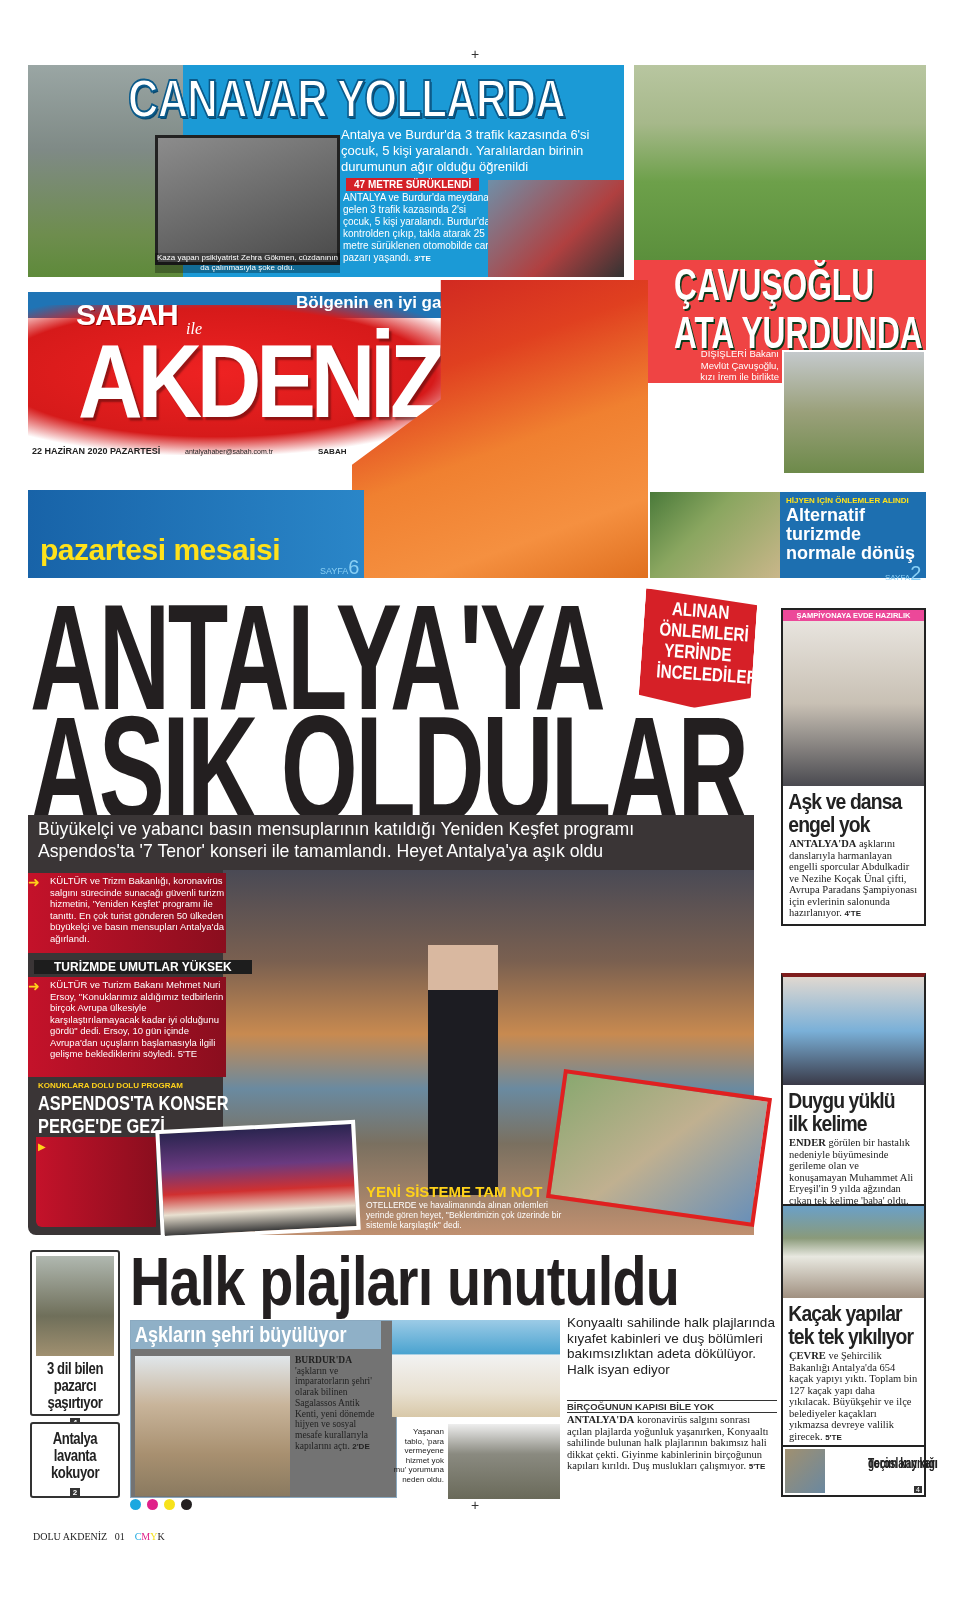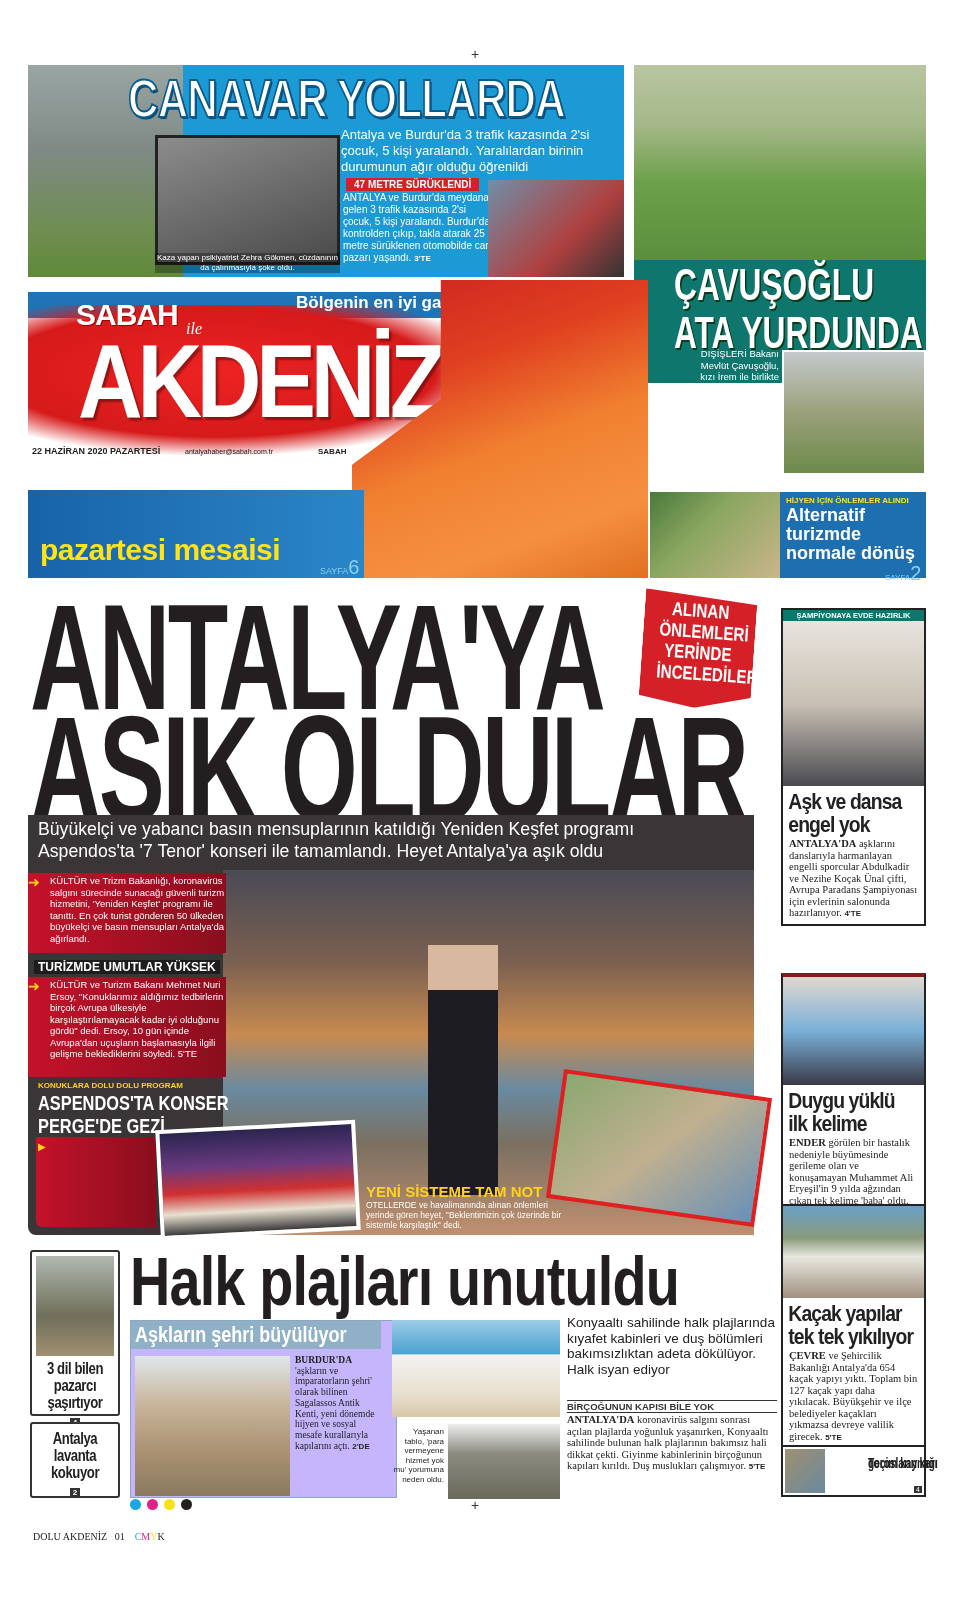--- a/index.html
+++ b/index.html
@@ -12,21 +12,21 @@
 #canavar{left:28px;top:65px;width:596px;height:212px;background:#1b9ad6;overflow:hidden}
 #canavar .woman{left:0;top:0;width:155px;height:212px;background:linear-gradient(180deg,#9aa6a4 0%,#7f8a86 40%,#6e8d4e 80%,#5e8a3a 100%)}
 #canavar .car{left:127px;top:70px;width:185px;height:130px;background:linear-gradient(160deg,#8c8c8c,#4a4a4a);border:3px solid #222}
 #canavar .caption{left:127px;top:188px;width:185px;font-size:8px;color:#fff;text-align:center;line-height:10px;background:rgba(0,0,0,.3)}
 #canavar h1{left:100px;top:2px;font-size:54px;color:#fff;letter-spacing:-1px;transform:scaleX(.78);-webkit-text-stroke:2px #0a5a8a;text-shadow:2px 2px 0 #0a4a70;white-space:nowrap}
 #canavar .deck{left:313px;top:62px;width:285px;font-size:13px;color:#fff;line-height:16px}
 #canavar .sub{left:318px;top:113px;background:#d42027;color:#fff;font-size:10px;font-weight:bold;padding:1px 8px}
 #canavar .body{left:315px;top:127px;width:150px;font-size:10px;color:#fff;line-height:12px}
 #canavar .amb{left:460px;top:115px;width:136px;height:97px;background:linear-gradient(135deg,#6f8fa8,#b04040 60%,#333)}
 
-#cavus{left:634px;top:65px;width:292px;height:318px;background:#0f766e}
+#cavus{left:634px;top:65px;width:292px;height:318px;background:#ef4444}
 #cavus .ph1{left:0;top:0;width:292px;height:195px;background:linear-gradient(180deg,#b8c6a0 0%,#a6b88a 30%,#6da04a 60%,#5b8f3c 100%)}
 #cavus h2{left:40px;top:196px;font-size:44px;color:#fff;white-space:nowrap;transform:scaleX(.72);line-height:48px;text-shadow:2px 2px 0 #0a3a1a}
 #cavus .body{left:60px;top:283px;width:85px;font-size:9.5px;color:#fff;line-height:11.5px;text-align:right}
 #cavus .ph2{left:148px;top:285px;width:144px;height:125px;background:linear-gradient(180deg,#c4c9cc,#9aa07a 50%,#6d8a4a);border:2px solid #fff}
 
 #mast{left:28px;top:290px;width:600px;height:150px}
 #mast .bar{left:0;top:2px;width:600px;height:26px;background:#1f74b5}
 #mast .slogan{left:268px;top:3px;color:#fff;font-weight:bold;font-size:17px;white-space:nowrap}
 #mast .map{left:0;top:15px;width:470px;height:150px;background:radial-gradient(ellipse at 40% 45%,#e22 0%,#d61a1a 55%,rgba(214,26,26,0) 72%)}
 #mast .sabah{left:48px;top:8px;color:#fff;font-size:30px;font-weight:bold;letter-spacing:-1px;text-shadow:1px 1px 0 #900}
@@ -56,47 +56,47 @@
 #badge{left:642px;top:592px;width:112px;height:116px;background:#d62027;clip-path:polygon(0 0,100% 8%,100% 88%,50% 100%,0 92%);transform:rotate(4deg)}
 #badge span{position:absolute;left:6px;top:8px;width:100px;color:#fff;font-weight:bold;font-size:19px;line-height:21px;text-align:center;transform:scaleX(.8);transform-origin:center top}
 
 #dark{left:28px;top:815px;width:726px;height:420px;background:#3a3536;border-radius:0 0 8px 8px}
 #dark .deck{left:10px;top:3px;color:#fff;font-size:19px;line-height:22px;white-space:nowrap;transform:scaleX(.93);transform-origin:left top}
 #dark .photo{left:195px;top:55px;width:531px;height:365px;background:linear-gradient(180deg,#4a4a55 0%,#7a6050 25%,#c88a50 45%,#6a8aa0 60%,#7a7060 75%,#c09070 100%)}
 #dark .man{left:400px;top:130px;width:70px;height:250px;background:linear-gradient(180deg,#d9b8a0 0,#d9b8a0 18%,#1c1c22 18%)}
 #dark .red1{left:0;top:58px;width:198px;height:80px;background:linear-gradient(90deg,#c4122a,#8a0e1e)}
 #dark .red1 p,#dark .red2 p{position:absolute;left:22px;top:2px;width:175px;color:#fff;font-size:9.5px;line-height:11.5px}
 #dark .arrow{left:0;width:22px;height:10px;color:#ffd21a;font-size:14px;line-height:10px}
-#dark .sub1{left:6px;top:145px;background:#1d1d1d;color:#fff;font-size:12px;font-weight:bold;padding:0 4px;white-space:nowrap}
+#dark .sub1{left:6px;top:145px;background:#1d1d1d;color:#fff;font-size:12px;font-weight:bold;padding:0 20px;white-space:nowrap}
 #dark .red2{left:0;top:162px;width:198px;height:100px;background:linear-gradient(90deg,#c4122a,#8a0e1e)}
 #dark .kick{left:10px;top:266px;color:#ffd21a;font-size:8px;font-weight:bold;white-space:nowrap}
 #dark .asp{left:10px;top:276px;color:#fff;font-size:21px;font-weight:bold;line-height:23px;white-space:nowrap;transform:scaleX(.78);transform-origin:left top}
 #dark .red3{left:8px;top:322px;width:120px;height:90px;background:linear-gradient(90deg,#c4122a,#8a0e1e);border-radius:0 0 0 6px}
 #dark .red3 p{position:absolute;left:14px;top:3px;width:104px;color:#fff;font-size:9.5px;line-height:11.5px}
 #dark .concert{left:130px;top:310px;width:200px;height:110px;background:linear-gradient(180deg,#2b2550,#6a3a80 35%,#d03030 60%,#e8e0d0 80%,#3a3a3a);border:4px solid #fff;transform:rotate(-3deg)}
 #dark .tour{left:526px;top:268px;width:210px;height:130px;background:linear-gradient(135deg,#8aa870,#c0b090 50%,#6a90b8);border:4px solid #e02020;transform:rotate(8deg)}
 #dark .ynt{left:338px;top:368px;color:#ffd21a;font-size:15px;font-weight:bold;white-space:nowrap}
 #dark .ynb{left:338px;top:385px;color:#fff;font-size:8.5px;line-height:10px;width:200px}
 
 #rcol{left:781px;top:608px;width:145px}
 .rbox{position:absolute;left:0;width:145px;border:2px solid #222;border-top:none}
-.rbox .kick{background:#0f766e;color:#fff;font-size:7.5px;font-weight:bold;text-align:center;padding:1px 0}
+.rbox .kick{background:#ec4899;color:#fff;font-size:7.5px;font-weight:bold;text-align:center;padding:1px 0}
 .rbox .ph{height:165px}
 .rbox h3{font-size:22px;font-weight:bold;line-height:23px;letter-spacing:-1px;padding:4px 6px 0;transform:scaleX(.88);transform-origin:left top;white-space:nowrap}
 .rbox p{font-family:"Liberation Serif",serif;font-size:10.5px;line-height:11.5px;padding:2px 6px 4px;color:#222}
 .rbox p b{font-weight:bold}
 .pref{font-family:"Liberation Sans",sans-serif;font-size:8px;font-weight:bold}
 
 #halk{left:130px;top:1246px;font-size:68px;font-weight:bold;color:#231f20;white-space:nowrap;transform:scaleX(.82);transform-origin:left top;letter-spacing:-1px;line-height:70px}
 #lcol{left:30px;top:1250px;width:90px}
 .lbox{position:absolute;left:0;width:90px;border:2px solid #333;border-radius:3px;text-align:center;background:#fff}
 .lbox .ph{height:100px;margin:4px;background:linear-gradient(180deg,#b0b8b0,#6f6f5a 60%,#a09070)}
 .lbox h4{font-size:16px;font-weight:bold;line-height:17px;transform:scaleX(.82);letter-spacing:-.5px}
 .lbox .n{display:inline-block;background:#333;color:#fff;font-size:8px;font-weight:bold;padding:0 3px;margin:2px 0 3px}
-#ask{left:130px;top:1320px;width:267px;height:178px;background:#c4b5fd;border:1px solid #8aa9c0}
+#ask{left:130px;top:1320px;width:267px;height:178px;background:#737373;border:1px solid #8aa9c0}
 #ask .hd{left:0;top:0;width:250px;height:28px;background:#8fb0c7}
 #ask .hd span{position:absolute;left:4px;top:1px;color:#fff;font-size:22px;font-weight:bold;white-space:nowrap;transform:scaleX(.82);transform-origin:left top}
 #ask .ph{left:4px;top:35px;width:155px;height:140px;background:linear-gradient(180deg,#e0e6ea,#c8b49a 35%,#a89070 70%,#8a7a60)}
 #ask p{position:absolute;left:164px;top:34px;width:86px;font-family:"Liberation Serif",serif;font-size:9.5px;line-height:10.7px}
 #beach1{left:392px;top:1320px;width:168px;height:97px;background:linear-gradient(180deg,#9ccbe6 0,#4aa3d0 35%,#f2f2f2 36%,#e8e0d0 75%,#d8c8a8 100%)}
 #beach2{left:448px;top:1424px;width:112px;height:75px;background:linear-gradient(180deg,#eee,#8a8a80 40%,#6a6a5a)}
 #beachcap{left:392px;top:1427px;width:52px;font-size:8px;text-align:right;line-height:9.5px}
 #konya{left:567px;top:1315px;width:210px;font-size:13.5px;line-height:15.5px}
 #bircok{left:567px;top:1400px;width:210px;border-top:1px solid #333;border-bottom:1px solid #333;font-size:9.5px;font-weight:bold;text-align:left;color:#333}
 #konbody{left:567px;top:1414px;width:210px;font-family:"Liberation Serif",serif;font-size:10.5px;line-height:11.5px}
@@ -111,21 +111,21 @@
 <body>
 
 <span class="reg abs" style="left:471px;top:46px">+</span>
 <span class="reg abs" style="left:471px;top:1497px">+</span>
 
 <div id="canavar" class="abs">
   <div class="abs woman"></div>
   <div class="abs car"></div>
   <div class="abs caption">Kaza yapan psikiyatrist Zehra Gökmen, cüzdanının da çalınmasıyla şoke oldu.</div>
   <h1 class="abs cond">CANAVAR YOLLARDA</h1>
-  <div class="abs deck">Antalya ve Burdur'da 3 trafik kazasında 2'si çocuk, 5 kişi yaralandı. Yaralılardan birinin durumunun ağır olduğu öğrenildi</div>
+  <div class="abs deck">Antalya ve Burdur'da 3 trafik kazasında 6'si çocuk, 5 kişi yaralandı. Yaralılardan birinin durumunun ağır olduğu öğrenildi</div>
   <div class="abs sub">47 METRE SÜRÜKLENDİ</div>
   <div class="abs body"><span>ANTALYA ve Burdur'da meydana gelen 3 trafik kazasında 2'si çocuk, 5 kişi yaralandı. Burdur'da kontrolden çıkıp, takla atarak 25 metre sürüklenen otomobilde can pazarı yaşandı.</span> <b style="font-size:8px">3'TE</b></div>
   <div class="abs amb"></div>
 </div>
 
 <div id="cavus" class="abs">
   <div class="abs ph1"></div>
   <h2 class="abs cond"><span>ÇAVUŞOĞLU</span><br><span>ATA YURDUNDA</span></h2>
   <div class="abs body"><span>DIŞİŞLERİ Bakanı Mevlüt Çavuşoğlu, kızı İrem ile birlikte Alanya ilçesindeki Söbüçimen Yaylası'nda babası Osman Çavuşoğlu'nun Babalar Günü'nü kutladı.</span> <b style="font-size:7px">5'TE</b></div>
   <div class="abs ph2"></div>

